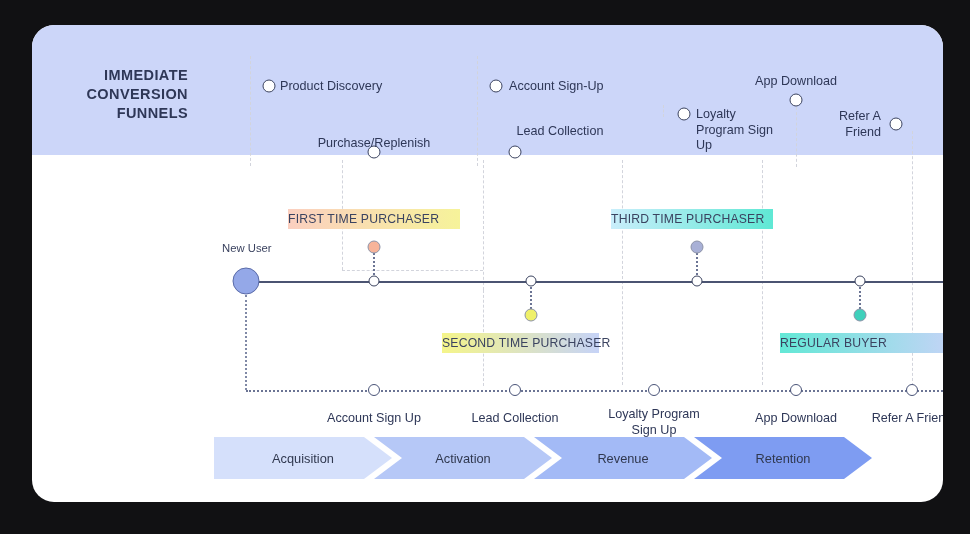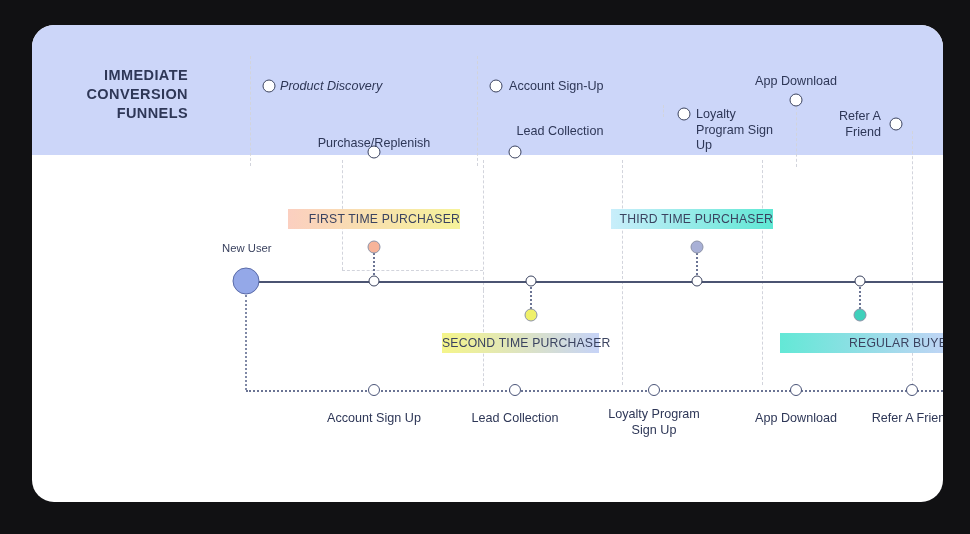--- a/index.html
+++ b/index.html
@@ -116,21 +116,21 @@
     position:absolute;height:0;
     border-top:1px dashed #d2d4dc;
   }
 
   
   .badge{
     position:absolute;
     height:20px;line-height:20px;
     font-size:12.2px;
     color:#3b4360;
-    text-align:right;
+    text-align:left;
     letter-spacing:.2px;
     white-space:nowrap;
     box-sizing:border-box;
   }
 
   
   #funnel{
     position:absolute;left:182px;top:412px;
     width:670px;height:42px;
   }
@@ -166,21 +166,21 @@
     <div class="guide-h" style="left:310px;top:245px;width:141px;"></div>
     <div class="guide" style="left:590px;top:135px;height:225px;"></div>
     <div class="guide" style="left:631px;top:80px;height:12px;"></div>
     <div class="guide" style="left:764px;top:82px;height:60px;"></div>
     <div class="guide" style="left:880px;top:106px;height:255px;"></div>
     <div class="guide" style="left:451px;top:265px;height:96px;"></div>
     <div class="guide" style="left:730px;top:135px;height:225px;"></div>
 
     <div id="funnel-nodes">
         <div class="node md" style="left: 237px; top: 61px;"></div>
-        <div class="lbl l" style="left: 248px; top: 54px; font-style: italic;">Product Discovery</div>
+        <div class="lbl l" style="left: 248px; top: 54px;">Product Discovery</div>
         <div class="node md" style="left: 342px; top: 127px;"></div>
         <div class="lbl c" style="left: 342px; top: 111px;">Purchase/Replenish</div>
         <div class="node md" style="left: 464px; top: 61px;"></div>
         <div class="lbl l" style="left: 477px; top: 54px;">Account Sign-Up</div>
         <div class="node md" style="left: 483px; top: 127px;"></div>
         <div class="lbl c" style="left: 528px; top: 99px;">Lead Collection</div>
         <div class="node md" style="left: 652px; top: 89px;"></div>
         <div class="lbl l" style="left: 664px; top: 82px;">Loyalty
 Program Sign
 Up</div>
@@ -229,15 +229,29 @@
       </div>
     <div id="axis-labels">
         <div class="lbl c" style="left: 342px; top: 386px; width: 160px; margin-left: 0px; transform: translateX(-50%);">Account Sign Up</div>
         <div class="lbl c" style="left: 483px; top: 386px; width: 160px; margin-left: 0px; transform: translateX(-50%);">Lead Collection</div>
         <div class="lbl c" style="left: 622px; top: 382px; width: 160px; margin-left: 0px; transform: translateX(-50%);">Loyalty Program
 Sign Up</div>
         <div class="lbl c" style="left: 764px; top: 386px; width: 160px; margin-left: 0px; transform: translateX(-50%);">App Download</div>
         <div class="lbl c" style="left: 880px; top: 386px; width: 160px; margin-left: 0px; transform: translateX(-50%);">Refer A Friend</div>
       </div>
 
+    <div id="funnel">
+        <div class="chev" style="left: 0px; width: 178px; background: rgb(213, 224, 251); clip-path: polygon(0px 0px, 150px 0px, 178px 21px, 150px 42px, 0px 42px); z-index: 10;">
+          <span>Acquisition</span>
+        </div>
+        <div class="chev" style="left: 160px; width: 178px; background: rgb(182, 200, 247); clip-path: polygon(0px 0px, 150px 0px, 178px 21px, 150px 42px, 0px 42px, 28px 21px); z-index: 9;">
+          <span>Activation</span>
+        </div>
+        <div class="chev" style="left: 320px; width: 178px; background: rgb(163, 186, 246); clip-path: polygon(0px 0px, 150px 0px, 178px 21px, 150px 42px, 0px 42px, 28px 21px); z-index: 8;">
+          <span>Revenue</span>
+        </div>
+        <div class="chev" style="left: 480px; width: 178px; background: rgb(126, 156, 242); clip-path: polygon(0px 0px, 150px 0px, 178px 21px, 150px 42px, 0px 42px, 28px 21px); z-index: 7;">
+          <span>Retention</span>
+        </div>
+      </div>
 
   </div>
 </div>
 
 </body></html>

